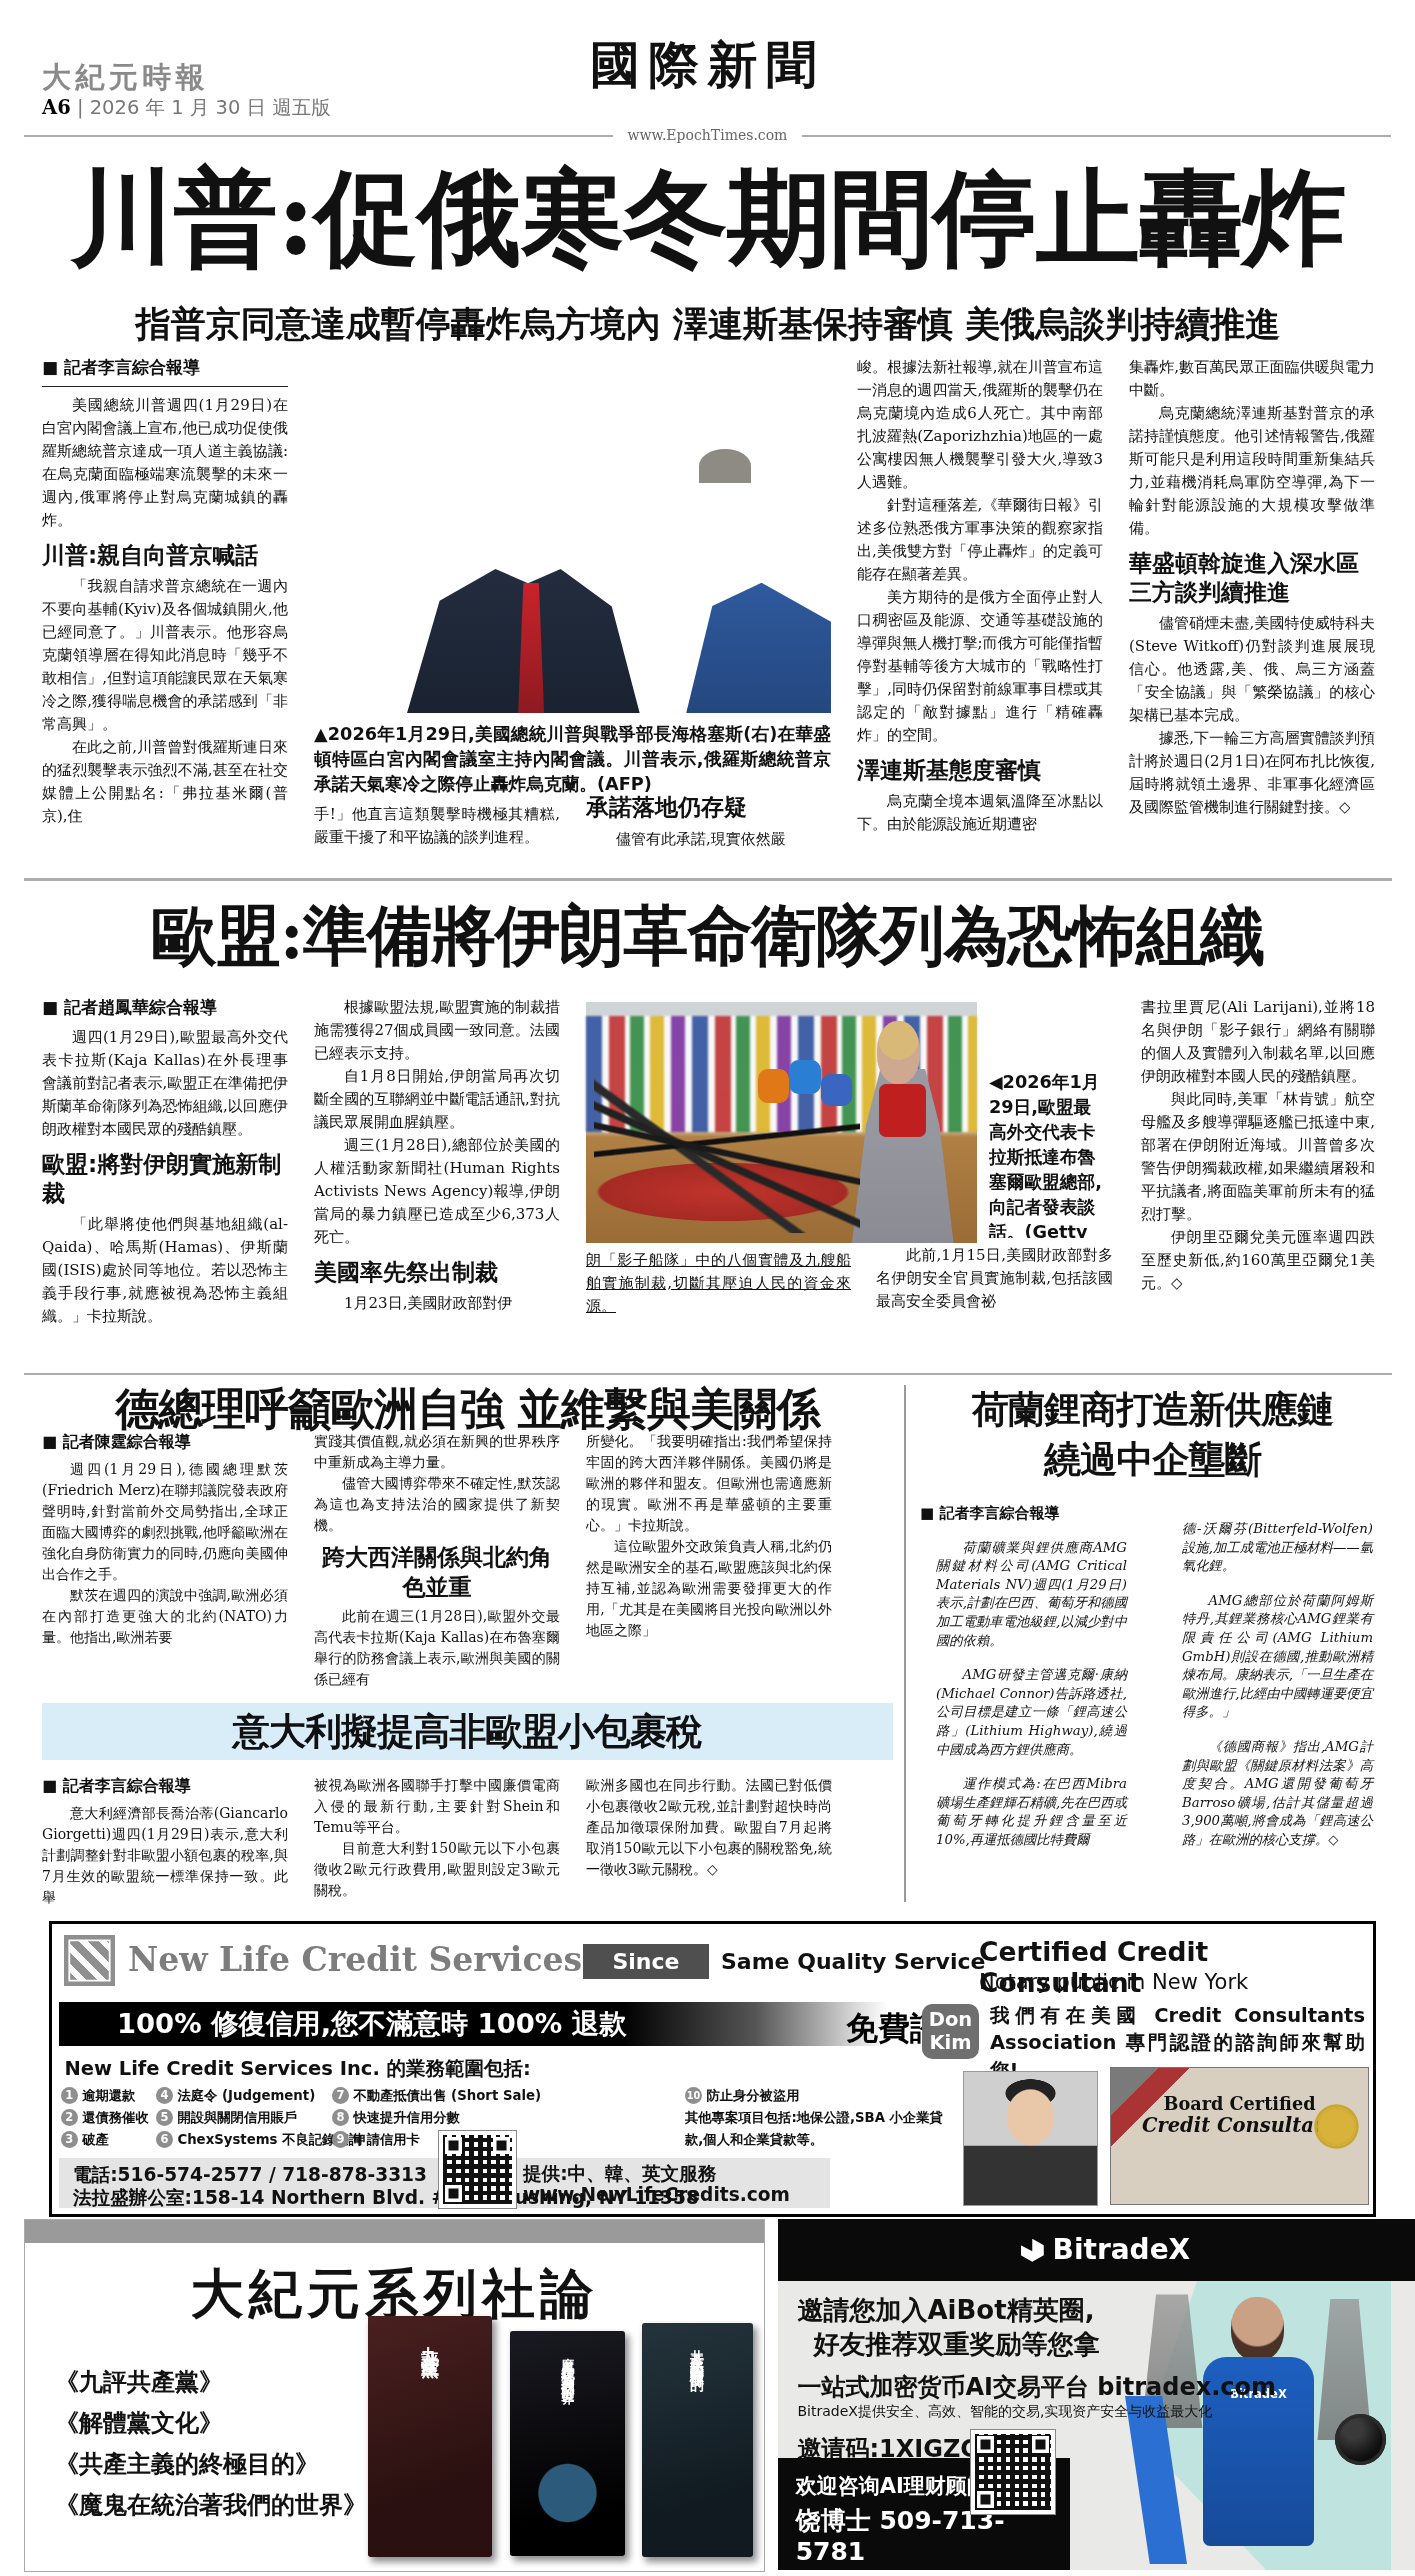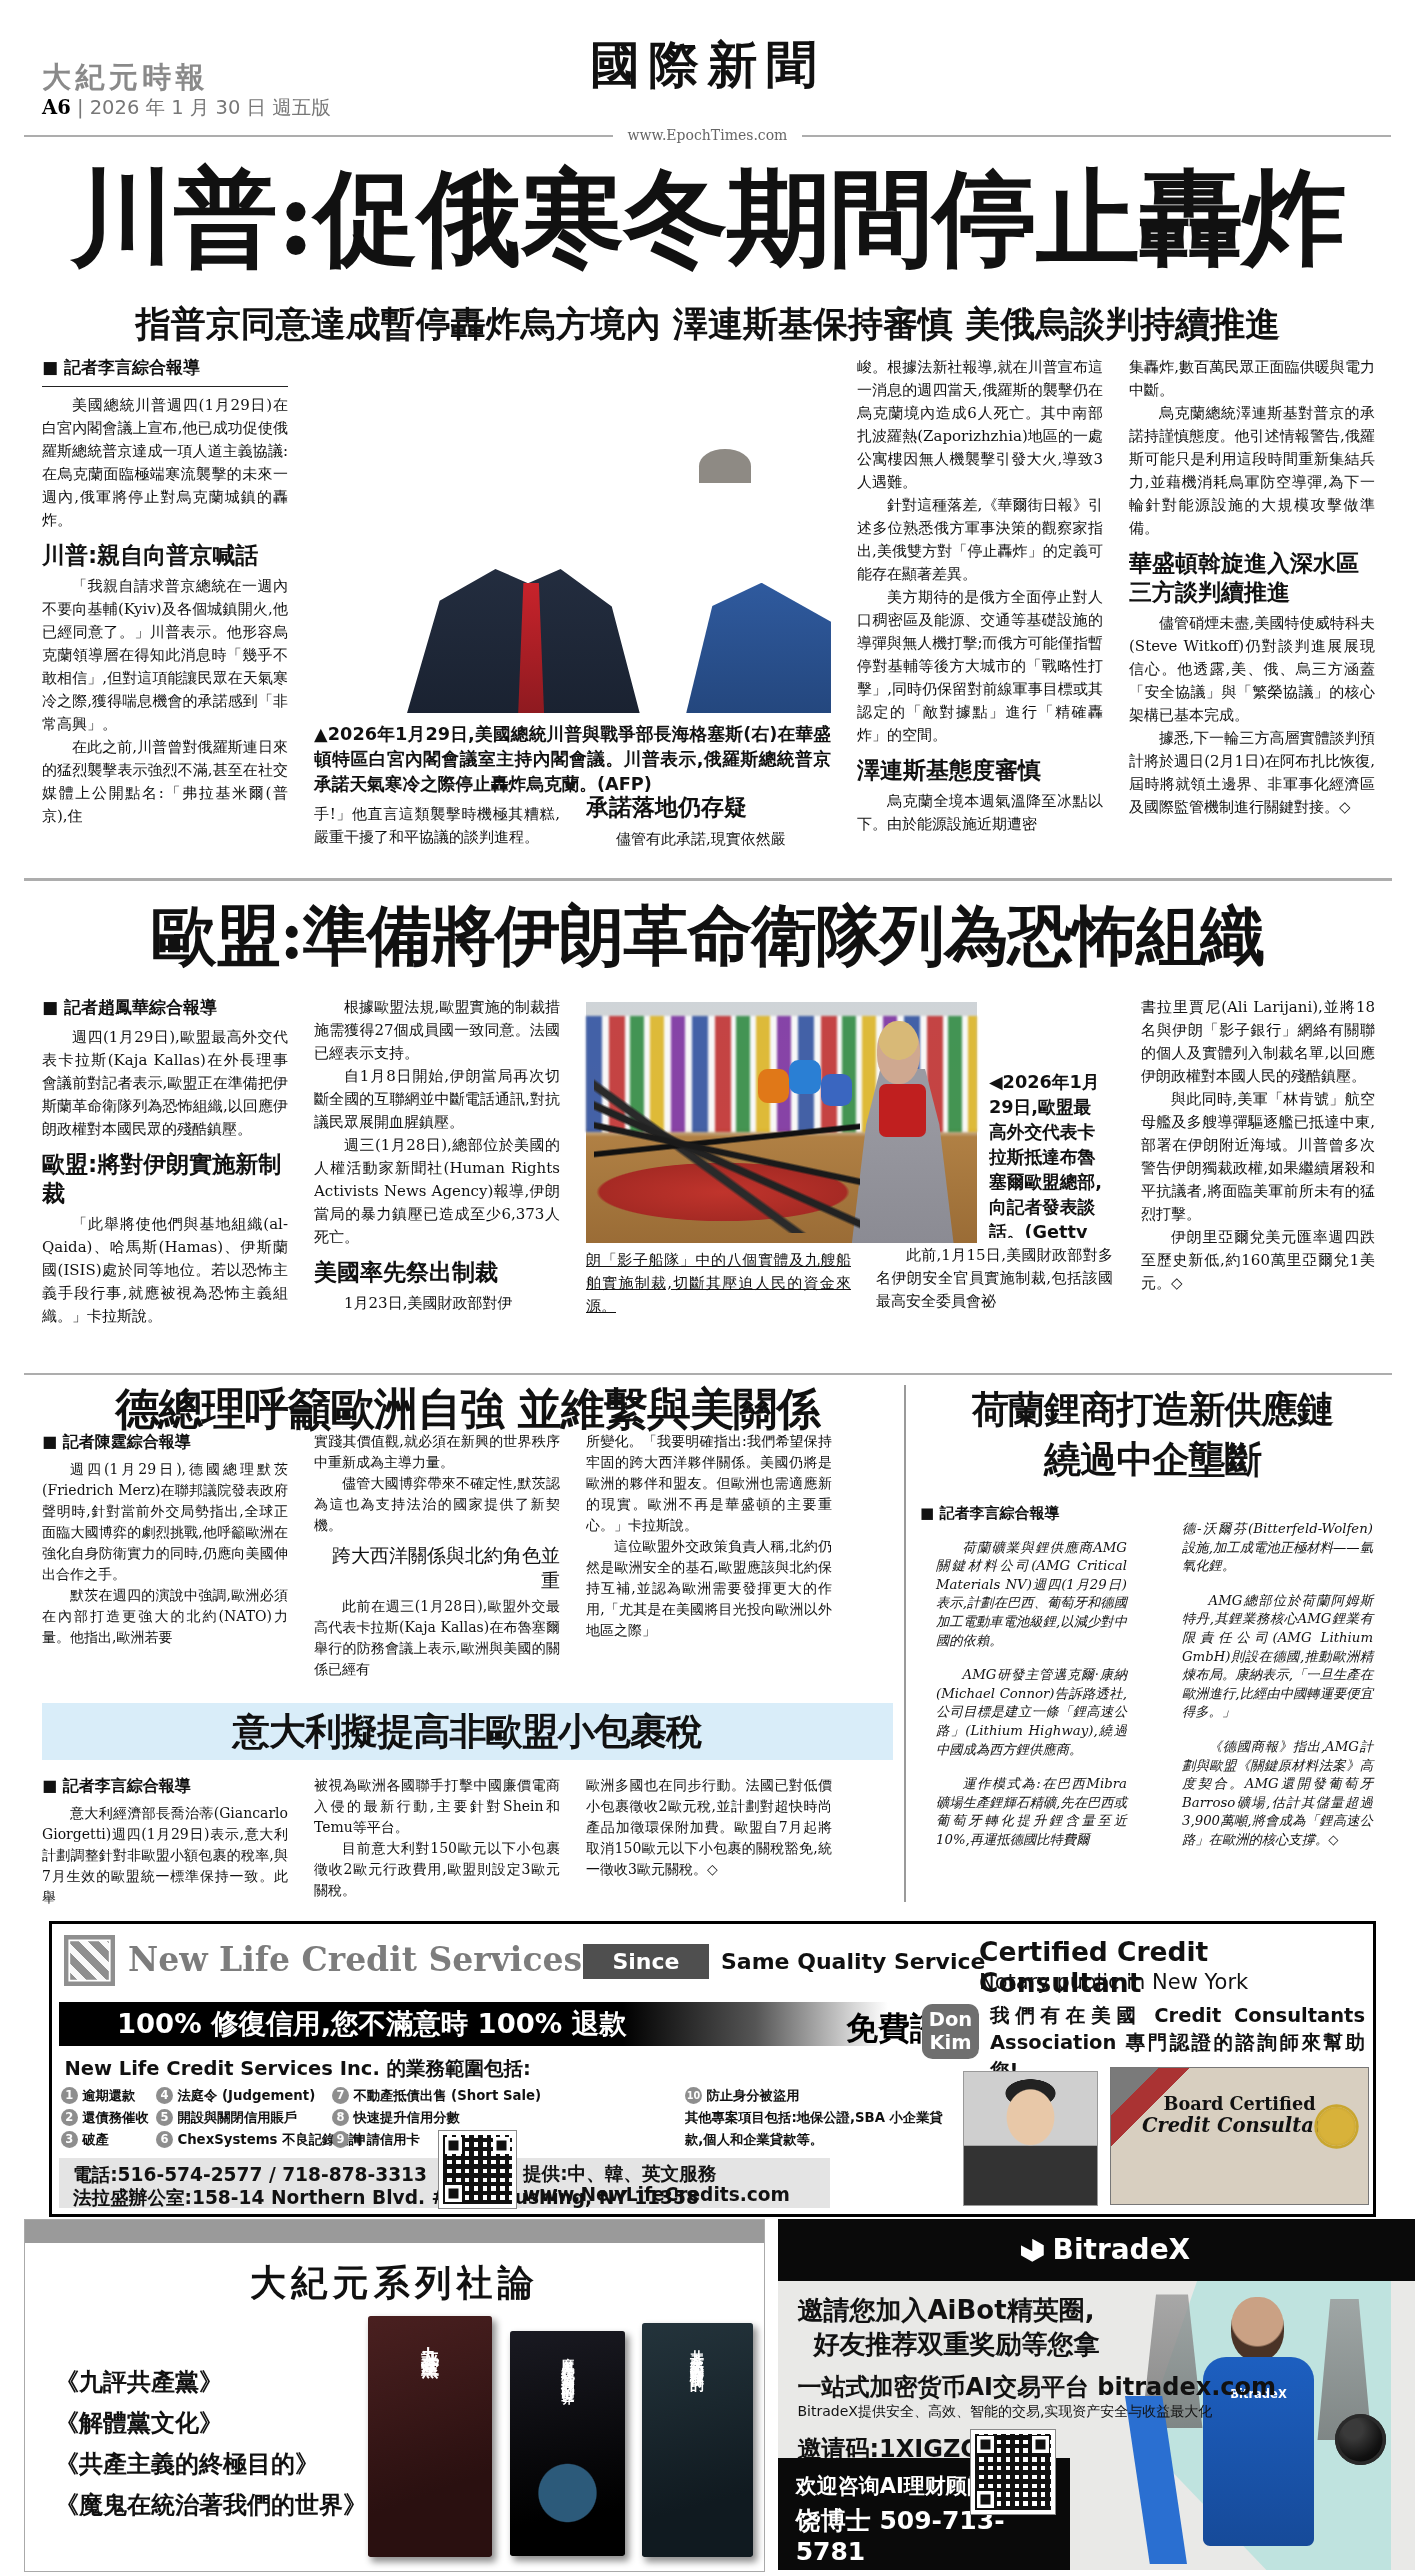--- a/index.html
+++ b/index.html
@@ -13,22 +13,22 @@
   .cjk p{margin:0;text-indent:2em;}
   .cjk16{font-size:14px;line-height:21px;text-align:justify;}
   .cjk16 p{margin:0;text-indent:2em;}
   .cjk15{font-size:13.3px;line-height:18.6px;text-align:justify;}
   .cjk15 p{margin:16px;text-indent:2em;font-style:italic;}
   .reporter{font-family:"DejaVu Sans","Liberation Sans",sans-serif;font-weight:bold;font-size:17px;
             text-indent:0 !important;margin-bottom:7px !important;}
   .rule-under{border-bottom:1.8px solid #222;padding-bottom:7px;}
   .subhead{font-family:"DejaVu Sans","Liberation Sans",sans-serif;font-weight:bold;font-size:23px;
            line-height:1.25;text-indent:0 !important;margin:8.8px 0 5.3px 0 !important;text-align:left;}
-  .subhead-sm{font-family:"DejaVu Sans","Liberation Sans",sans-serif;font-weight:normal;font-size:19px;
-           line-height:1.3;text-indent:0 !important;margin:7px 0 3.5px 0 !important;text-align:right;}
+  .subhead-sm{font-family:"DejaVu Sans","Liberation Sans",sans-serif;font-weight:bold;font-size:23px;
+           line-height:1.3;text-indent:0 !important;margin:7px 0 3.5px 0 !important;text-align:center;}
   .caption{font-family:"DejaVu Sans","Liberation Sans",sans-serif;font-weight:bold;font-size:17.7px;
            line-height:25px;text-align:justify;}
   .headline{font-weight:900;letter-spacing:-0.9px;}
   .hrule{background:#adadad;}
   
   .photo1{background:
      radial-gradient(84px 106px at 40% 34%,#d9a585 0 44%,rgba(0,0,0,0) 46%),
      radial-gradient(53px 41px at 40% 14%,#e8e2d2 0 60%,rgba(0,0,0,0) 62%),
      radial-gradient(55px 74px at 79% 40%,#c掉79a80 0 44%,rgba(0,0,0,0) 46%),
      linear-gradient(105deg,#46272b,#6e2320 30%,#8a3129 55%,#5a3038 72%,#2e3a55 100%);}
@@ -86,21 +86,21 @@
   .cc-photo{background:radial-gradient(53px 62px at 50% 34%,#e8c8a8 0 44%,rgba(0,0,0,0) 46%),
             radial-gradient(41px 23px at 50% 16%,#222 0 60%,rgba(0,0,0,0) 62%),
             linear-gradient(180deg,#cfcfcf 0 55%,#333 56% 100%);border:0.9px solid #999;}
   .cc-cert{background:linear-gradient(135deg,#7a7a7a 0 12%,#a33 12% 20%,#d8cfc0 20% 100%);border:0.9px solid #777;}
   .cc-cert .l1{font-family:"DejaVu Serif","Liberation Serif",serif;font-weight:bold;font-size:17.7px;text-align:center;margin-top:25px;}
   .cc-cert .l2{font-family:"DejaVu Serif","Liberation Serif",serif;font-weight:bold;font-size:19.5px;text-align:center;font-style:italic;}
   .cc-seal{position:absolute;right:12.4px;top:39px;width:39px;height:39px;border-radius:50%;background:radial-gradient(circle,#d8b23a 0 60%,#b3901f 100%);box-shadow:0 0 0 2.7px #c9a62e;}
   
   .ed-box{background:#fff;border:0.9px solid #aaa;}
   .ed-bar{background:#9a9a9a;}
-  .ed-title{font-weight:900;font-size:36px;font-family:"DejaVu Sans","Liberation Sans",sans-serif;letter-spacing:5.3px;}
+  .ed-title{font-weight:900;font-size:53px;font-family:"DejaVu Sans","Liberation Sans",sans-serif;letter-spacing:5.3px;}
   .ed-item{font-weight:bold;font-size:24px;line-height:41px;font-family:"DejaVu Sans","Liberation Sans",sans-serif;}
   .book{border-radius:2.7px;box-shadow:3.5px 4.4px 7px rgba(0,0,0,.45);}
   .book span{writing-mode:vertical-rl;color:#fff;font-weight:bold;font-size:17.7px;letter-spacing:3.5px;
              display:block;margin:16px auto 0 auto;font-family:"DejaVu Sans","Liberation Sans",sans-serif;}
   .bk1{background:linear-gradient(160deg,#4a2020,#2a1010 70%);}
   .bk2{background:radial-gradient(62px 62px at 50% 72%,#2c5a7a 0 46%,rgba(0,0,0,0) 48%),linear-gradient(170deg,#1a1a22,#000 80%);}
   .bk3{background:linear-gradient(165deg,#24343c,#101a20 75%);}
   
   .bx-box{background:#e9e9e7;}
   .bx-bar{background:#0a0a0a;}

